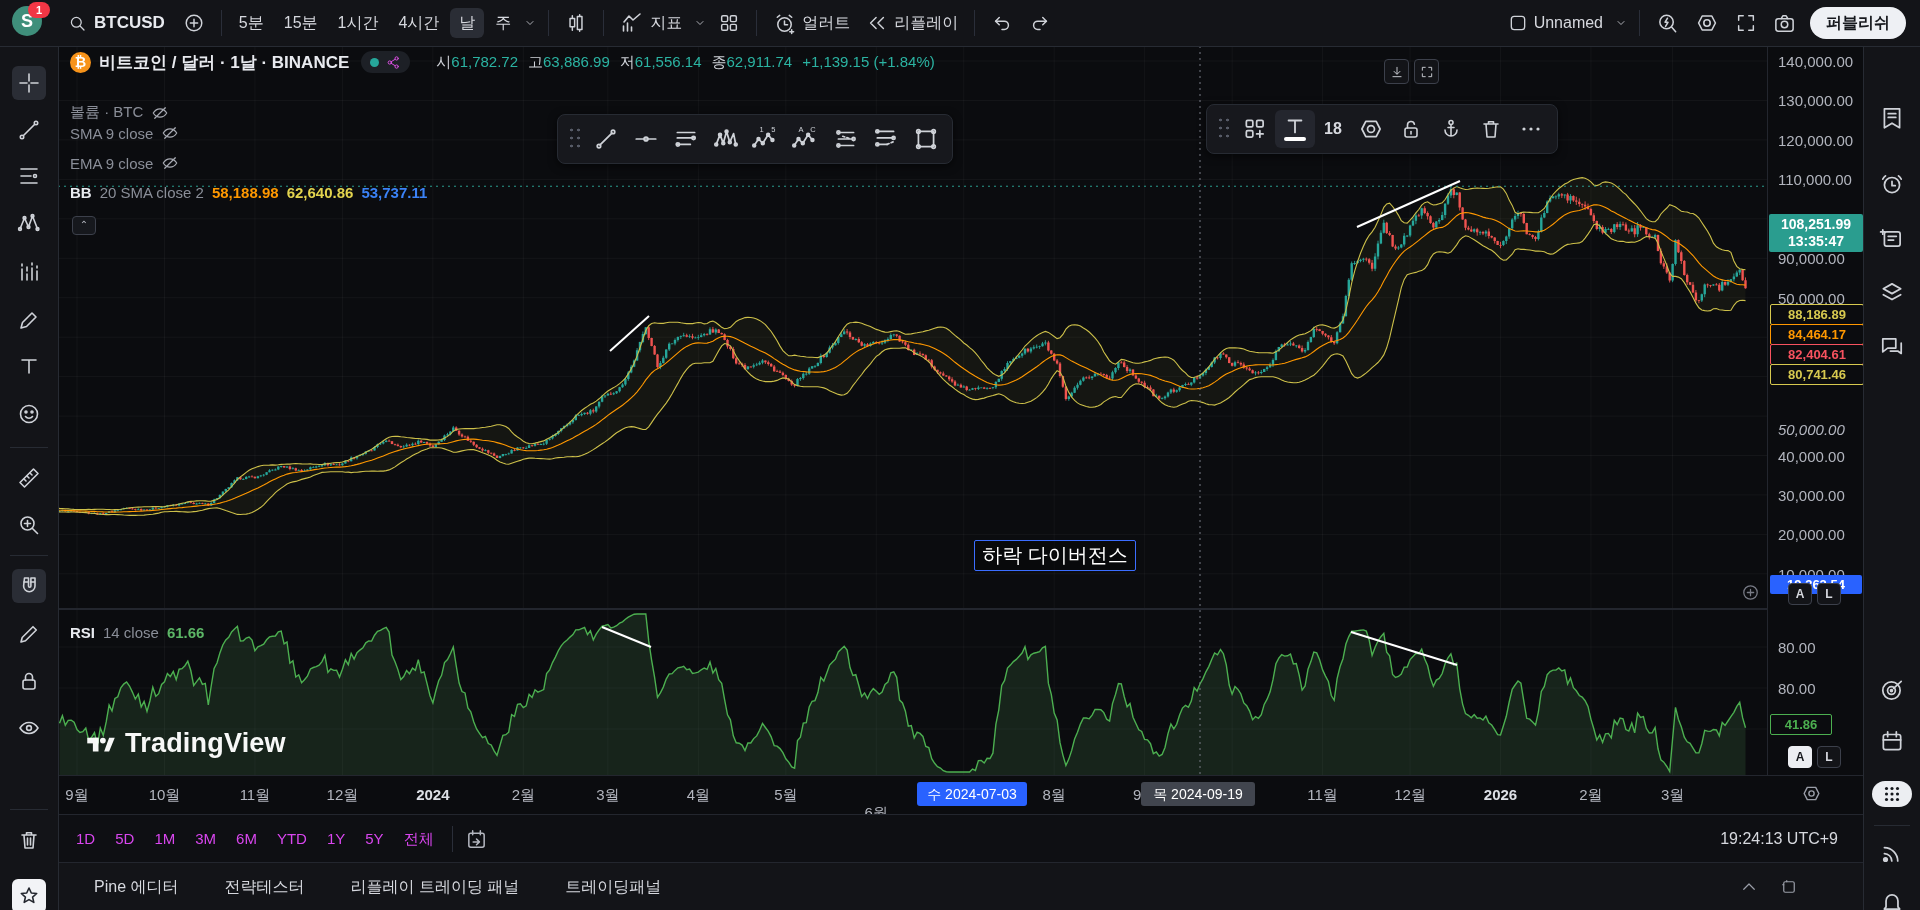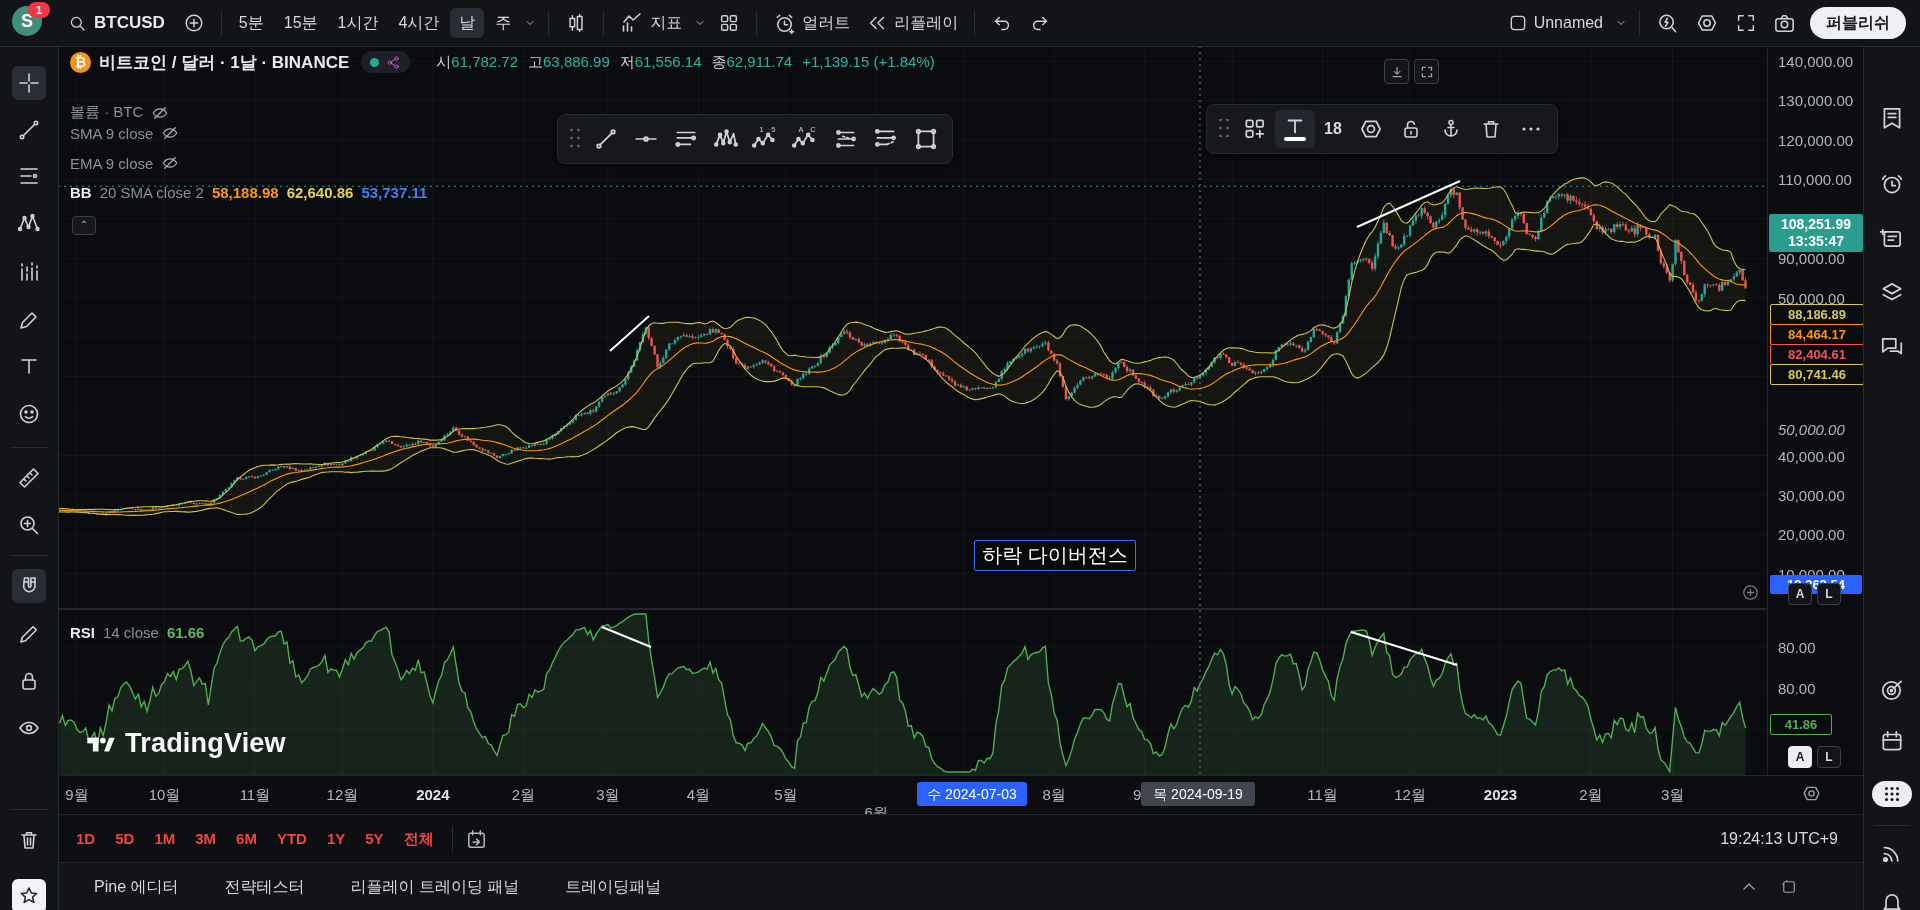--- a/index.html
+++ b/index.html
@@ -83,21 +83,21 @@
   
   .annot{position:absolute;left:974px;top:540px;width:160px;height:29px;border:1.5px solid #3b6dff;border-radius:2px;
          display:flex;align-items:center;justify-content:center;font-size:20px;color:#fff;z-index:14;background:rgba(0,0,0,.25);}
   
   .rsi-legend{position:absolute;left:70px;top:624px;display:flex;gap:8px;font-size:15px;z-index:15;align-items:center;}
   .watermark{position:absolute;left:86px;top:728px;display:flex;align-items:center;gap:9px;z-index:7;opacity:.97;}
   .wm-text{font-size:27px;font-weight:bold;color:#fff;letter-spacing:.2px;}
   
   .range-bar{position:absolute;left:58px;top:814px;width:1806px;height:48px;background:#0e0f13;border-top:1px solid #23262e;
              display:flex;align-items:center;z-index:9;}
-  .rng{padding:0 10px;font-size:15px;color:#ef4444;height:28px;line-height:28px;border-radius:6px;font-weight:bold;}
+  .rng{padding:0 10px;font-size:15px;color:#d946ef;height:28px;line-height:28px;border-radius:6px;}
   .clock{position:absolute;right:26px;font-size:16px;color:#d6d8de;}
   .tab-bar{position:absolute;left:58px;top:862px;width:1806px;height:48px;background:#131418;border-top:1px solid #23262e;
            display:flex;align-items:center;z-index:9;}
   .btab{font-size:16px;color:#d6d8de;margin-right:46px;}
   .tab-icons{position:absolute;right:66px;display:flex;gap:22px;}
   .minibtn{position:absolute;width:23px;height:23px;border:1px solid #3c404b;border-radius:4px;background:#131418;
            display:flex;align-items:center;justify-content:center;z-index:14;}
   .plusbtn{position:absolute;z-index:14;color:#787b86;}
 </style>
 </head>
@@ -872,21 +872,21 @@
         <div class="xtick" style="left: 549.894px;">3월</div>
         <div class="xtick" style="left: 640.321px;">4월</div>
         <div class="xtick" style="left: 727.831px;">5월</div>
         <div class="xtick" style="left: 818.258px; margin-top: 18px;">6월</div>
         <div class="xtick" style="left: 905.768px;">7월</div>
         <div class="xtick" style="left: 996.195px;">8월</div>
         <div class="xtick" style="left: 1086.62px;">9월</div>
         <div class="xtick" style="left: 1174.13px;">10월</div>
         <div class="xtick" style="left: 1264.56px;">11월</div>
         <div class="xtick" style="left: 1352.07px;">12월</div>
-        <div class="xtick year" style="left: 1442.5px;">2023</div>
+        <div class="xtick year" style="left: 1442.5px;">2026</div>
         <div class="xtick" style="left: 1532.92px;">2월</div>
         <div class="xtick" style="left: 1614.6px;">3월</div>
       </div>
     <div class="tchip" style="left:859px;width:110px;background:#2962ff;">수 2024-07-03</div>
     <div class="tchip" style="left:1083px;width:114px;background:#41454e;">목 2024-09-19</div>
     <div style="position:absolute;right:42px;top:7px;" class="ic">
         <svg width="21" height="21" viewBox="0 0 24 24" style="stroke:#9a9ea8;">
           <path d="M7.2 5h9.6l3.6 7-3.6 7H7.2l-3.6-7z"></path>
           <circle cx="12" cy="12" r="3"></circle>
         </svg>

